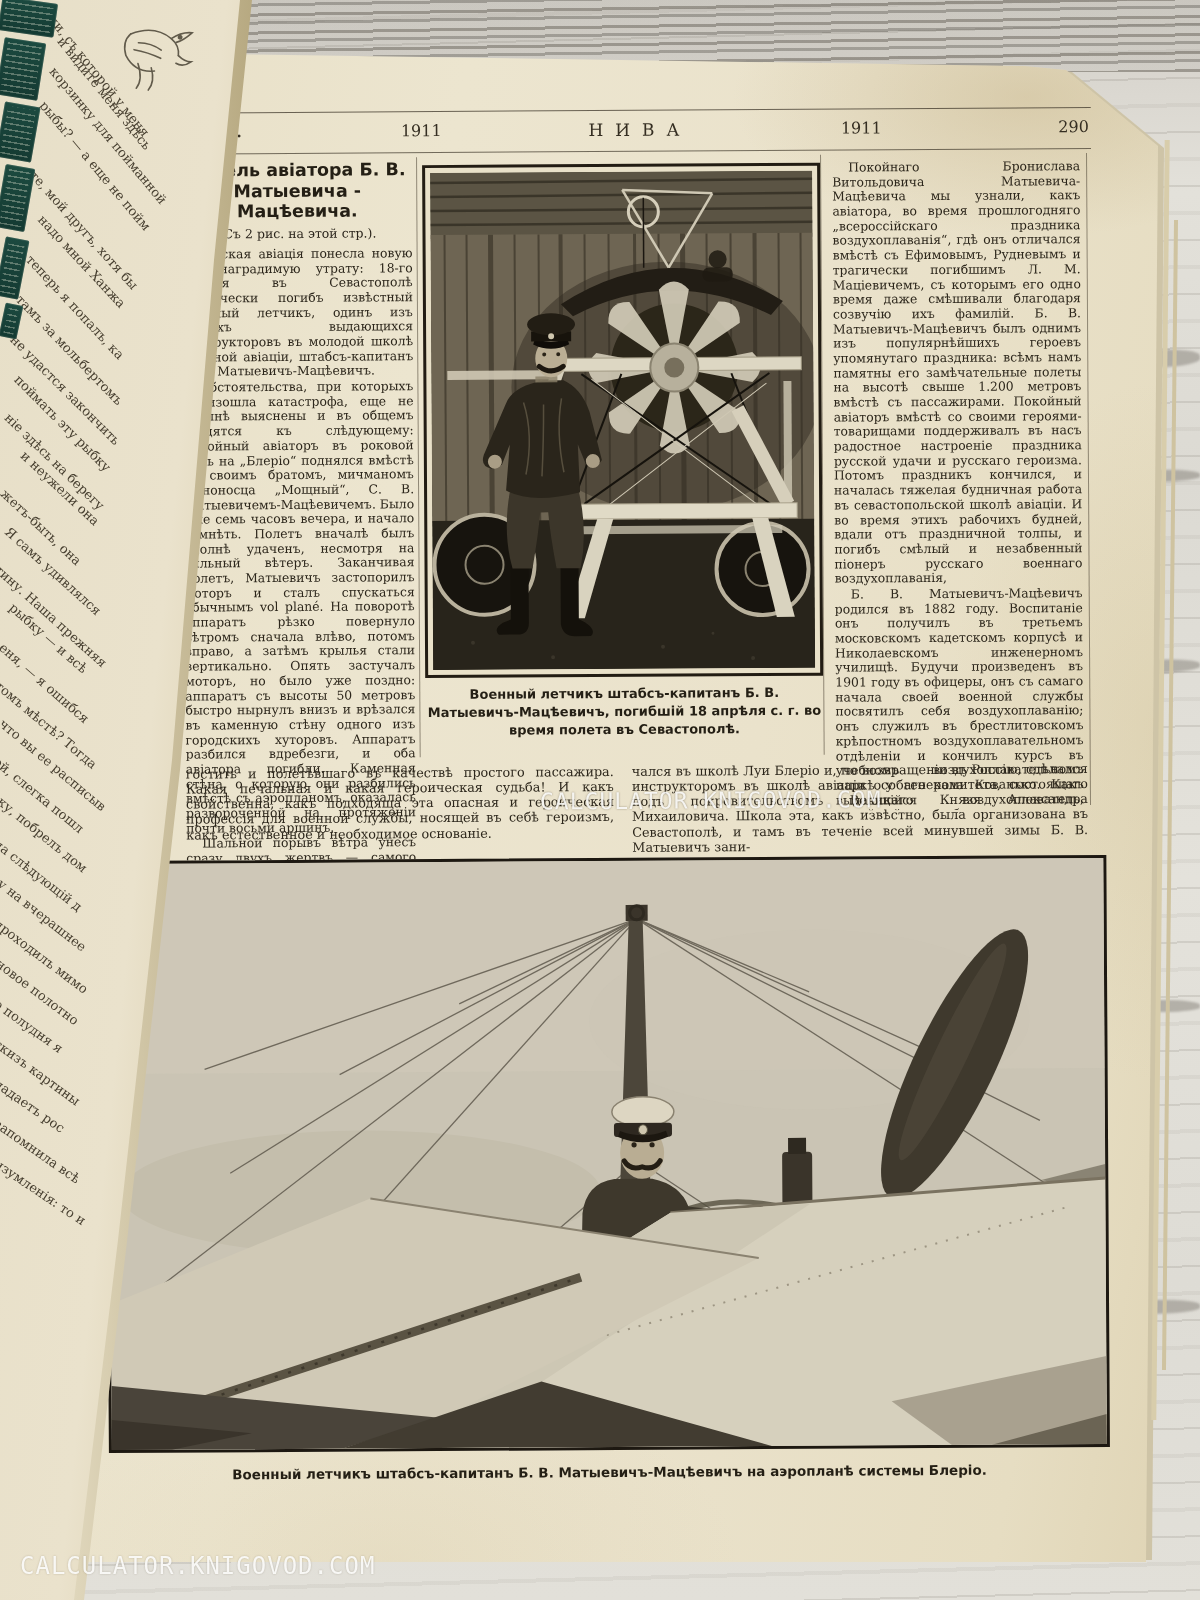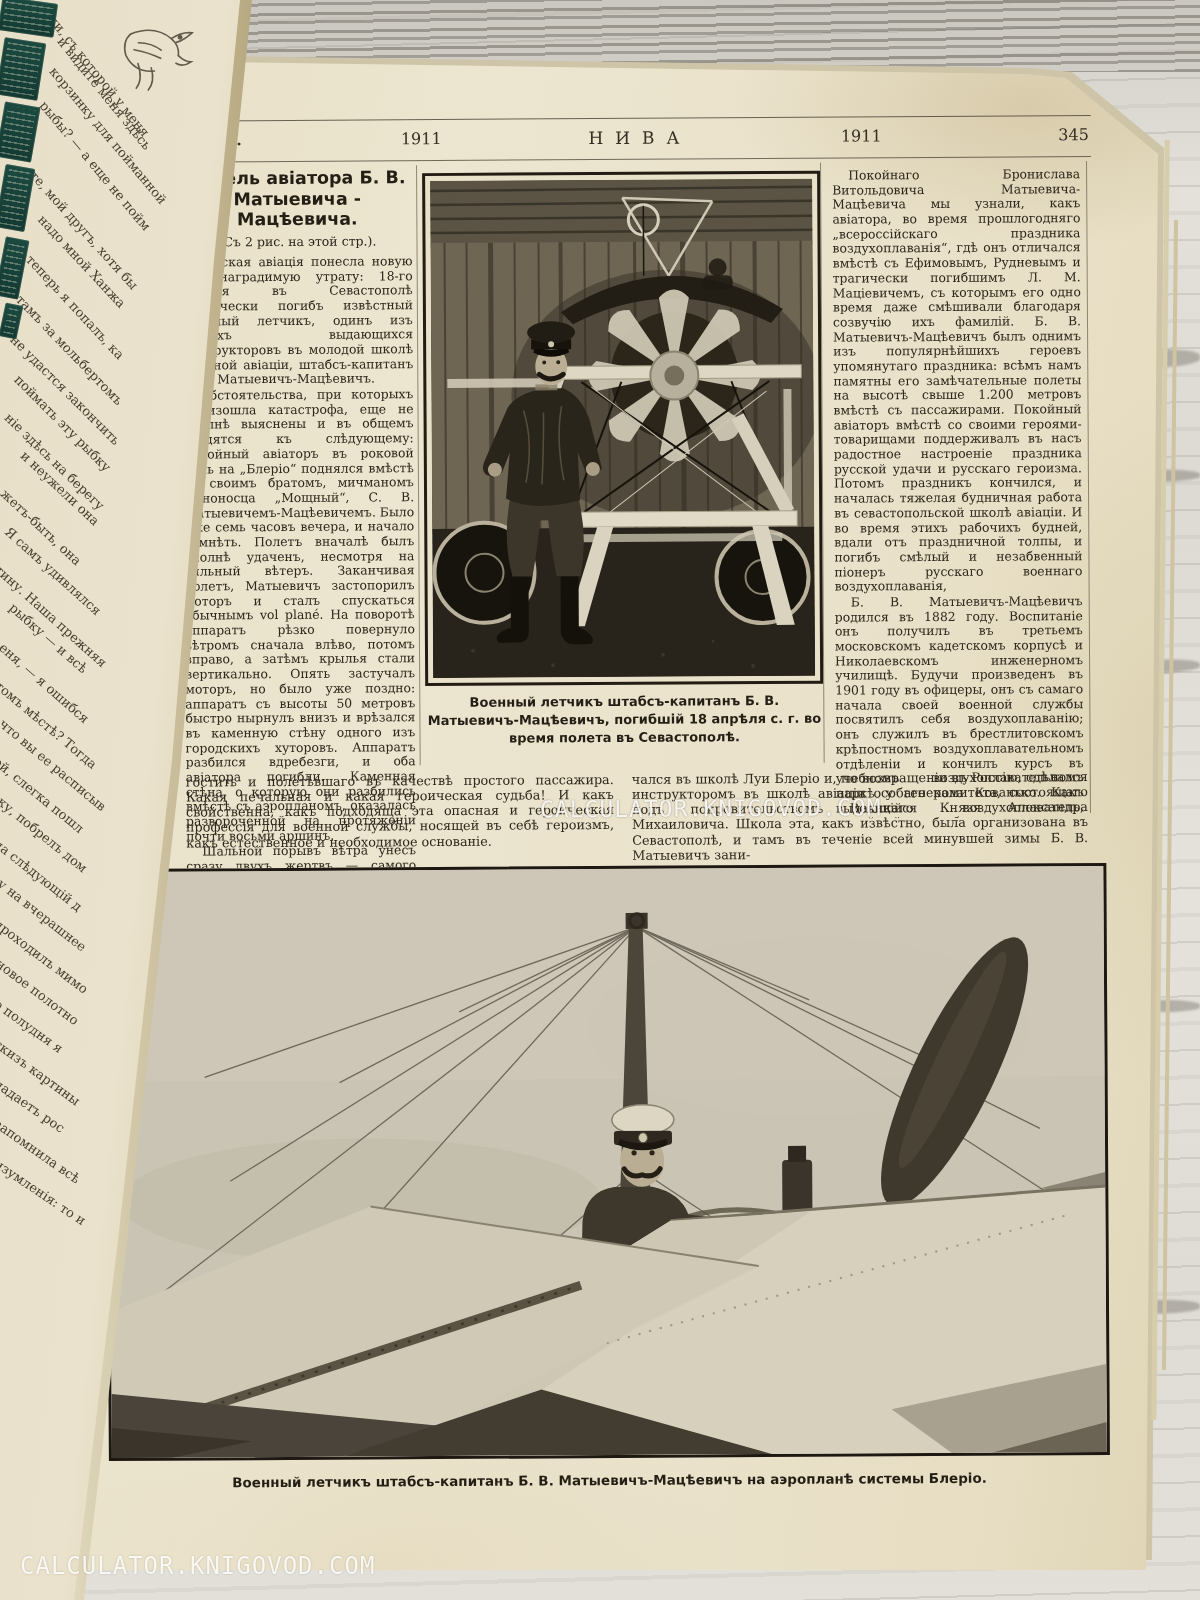--- a/index.html
+++ b/index.html
@@ -21,21 +21,21 @@
   .k5{left:1095px;top:1300px;width:105px;height:14px;transform:rotate(-1deg);}
 
   
   .page-under{position:absolute;left:64px;top:52px;width:1100px;height:1508px;background:#cec4a7;
     clip-path:polygon(160px 4px,966px 16px,1008px 20px,1100px 96px,1088px 100%,0 100%,0 40%);}
   .edge-line{position:absolute;background:#d8cdab;width:5px;}
   .e1{left:1158px;top:140px;height:1280px;transform:rotate(.6deg);}
   .e2{left:1168px;top:220px;height:1150px;transform:rotate(.6deg);background:#cfc3a0;width:4px;}
 
   
-  .page{position:absolute;left:60px;top:60px;width:1098px;height:1510px;
+  .page{position:absolute;left:60px;top:52px;width:1098px;height:1510px;
     background:
       radial-gradient(420px 200px at 88% 3%,rgba(196,178,136,.45),rgba(0,0,0,0) 70%),
       radial-gradient(300px 500px at 100% 45%,rgba(205,190,150,.30),rgba(0,0,0,0) 70%),
       radial-gradient(500px 260px at 30% 100%,rgba(214,200,162,.25),rgba(0,0,0,0) 70%),
       linear-gradient(100deg,#ddd2b6 0%,#e9e1c9 8%,#ece5cf 30%,#eae2cb 60%,#e6ddc2 88%,#e0d5b6 100%);
     clip-path:polygon(158px 2px,964px 14px,1006px 18px,1098px 94px,1086px 100%,0 100%,0 40%);
     color:#2b251c;}
   .page-inner{position:absolute;inset:0;transform:rotate(-.35deg);}
 
   
@@ -153,21 +153,21 @@
 <div class="edge-line e2"></div>
 
 <div class="page">
  <div class="page-inner">
 
   <div class="hdr">
     <span class="issue">№ 18.</span>
     <span class="yl">1911</span>
     <span class="ttl">НИВА</span>
     <span class="yr">1911</span>
-    <span class="pg">345</span>
+    <span class="pg">290</span>
   </div>
 
   <div class="vrule vr1"></div>
   <div class="vrule vr2"></div>
   <div class="vrule vr3"></div>
 
   <div class="colL">
     <p class="art-title">Гибель авіатора Б. В. Матыевича - Мацѣевича.</p>
     <p class="art-sub">(Съ 2 рис. на этой стр.).</p>
     <p class="para">Русская авіація понесла новую невознаградимую утрату: 18-го апрѣля въ Севастополѣ трагически погибъ извѣстный военный летчикъ, одинъ изъ самыхъ выдающихся инструкторовъ въ молодой школѣ военной авіаціи, штабсъ-капитанъ Б. В. Матыевичъ-Мацѣевичъ.</p>

